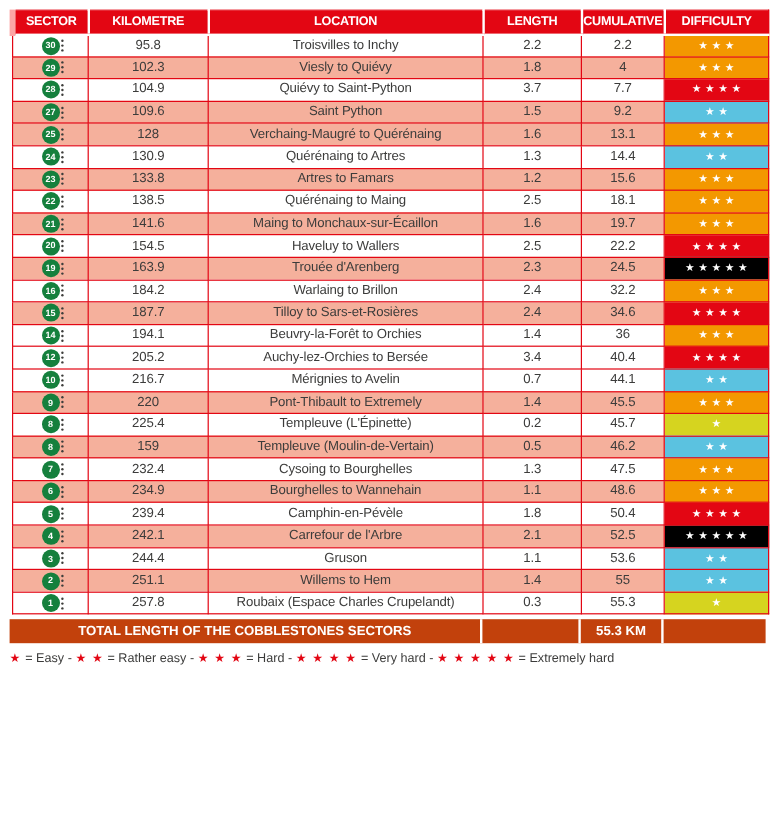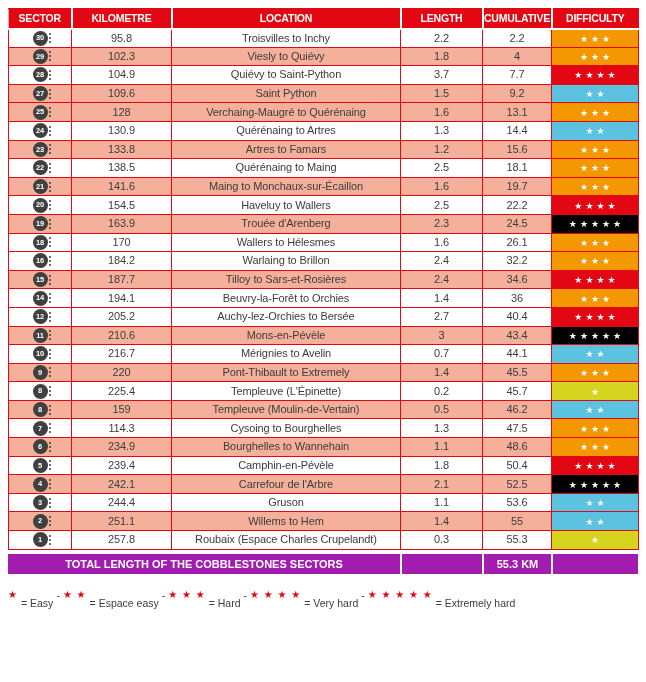--- a/index.html
+++ b/index.html
@@ -7,64 +7,64 @@
   body { padding:8px; font-family:"Liberation Sans", sans-serif; }
 
   table { border-collapse:collapse; width:630px; table-layout:fixed; }
 
   thead th {
     background:#E30613; color:#fff; font-weight:bold;
     font-size:10.5px; letter-spacing:-0.2px; height:20px;
     border:1px solid #E30613; border-left:2px solid #fff; border-bottom:2px solid #fff;
     text-align:center; vertical-align:middle; padding:0;
   }
-  thead th:first-child { border-left:1px solid #fca5a5;margin-left:34px; }
+  thead th:first-child { border-left:5px solid #fca5a5;margin-left:34px; }
 
   td {
     border:1px solid #E30613; height:18.6px; padding:0;
     text-align:center; vertical-align:middle;
     font-size:11px; color:#3C3C3B; letter-spacing:-0.1px;
     background:#ffffff; line-height:1;
   }
   tr.alt td { background:#F5B09C; }
 
   .badge-wrap { display:inline-flex; align-items:center; justify-content:center; }
   .badge {
     position:relative; display:inline-flex; align-items:center; justify-content:center;
     width:15px; height:15px; border-radius:50%;
-    background:#404040; color:#fff; font-size:7.5px; font-weight:bold;
+    background:#15803d; color:#fff; font-size:7.5px; font-weight:bold;
   }
   .badge::after {
     content:""; position:absolute; right:-3px; top:50%; margin-top:-1px;
     width:2px; height:2px; border-radius:50%; background:#3D3D3B;
     box-shadow:0 -4px 0 #3D3D3B, 0 4px 0 #3D3D3B;
   }
 
   td.diff { padding:0; }
   .stars {
     color:#fff; font-size:9px; letter-spacing:3px; padding-left:3px;
     display:inline-block; line-height:1;
   }
 
   .total-bar {
-    display:flex; width:630px; height:20px; background:#a21caf;
+    display:flex; width:630px; height:20px; background:#c2410c;
     margin-top:4px; color:#fff; font-weight:bold; font-size:11px; align-items:stretch;
   }
   .total-bar > div { display:flex; align-items:center; justify-content:center; }
   .f-label { width:392px; }
   .f-len   { width:82px; border-left:2px solid #fff; }
   .f-cum   { width:69px; border-left:2px solid #fff; }
   .f-diff  { flex:1;     border-left:2px solid #fff; }
 
   .legend {
     margin-top:7px; font-size:10.5px; color:#3C3C3B;
     display:flex; align-items:center; white-space:nowrap;
   }
   .lg-stars { color:#E30613; font-size:10px; margin-right:3px; letter-spacing:1px; }
-  .lg-label { margin-right:3px;margin-top:16px; }
+  .lg-label { margin-right:3px; }
   .lg-dash  { margin-right:3px; }
 </style>
 </head>
 <body>
 
 <div class="page">
   <table>
     <colgroup>
       <col style="width:63px">
         <col style="width:100px">
@@ -189,30 +189,20 @@
               <span class="badge">19</span>
             </span></td>
           <td>163.9</td>
           <td>Trouée d'Arenberg</td>
           <td>2.3</td>
           <td>24.5</td>
           <td class="diff" style="background: rgb(0, 0, 0);"><span class="stars">★★★★★</span></td>
         </tr>
         <tr>
           <td><span class="badge-wrap">
-              <span class="badge">18</span>
-            </span></td>
-          <td>170</td>
-          <td>Wallers to Hélesmes</td>
-          <td>1.6</td>
-          <td>26.1</td>
-          <td class="diff" style="background: rgb(243, 152, 0);"><span class="stars">★★★</span></td>
-        </tr>
-        <tr>
-          <td><span class="badge-wrap">
               <span class="badge">16</span>
             </span></td>
           <td>184.2</td>
           <td>Warlaing to Brillon</td>
           <td>2.4</td>
           <td>32.2</td>
           <td class="diff" style="background: rgb(243, 152, 0);"><span class="stars">★★★</span></td>
         </tr>
         <tr class="alt">
           <td><span class="badge-wrap">
@@ -233,33 +223,23 @@
           <td>1.4</td>
           <td>36</td>
           <td class="diff" style="background: rgb(243, 152, 0);"><span class="stars">★★★</span></td>
         </tr>
         <tr>
           <td><span class="badge-wrap">
               <span class="badge">12</span>
             </span></td>
           <td>205.2</td>
           <td>Auchy-lez-Orchies to Bersée</td>
-          <td>2.7</td>
+          <td>3.4</td>
           <td>40.4</td>
           <td class="diff" style="background: rgb(227, 6, 19);"><span class="stars">★★★★</span></td>
-        </tr>
-        <tr class="alt">
-          <td><span class="badge-wrap">
-              <span class="badge">11</span>
-            </span></td>
-          <td>210.6</td>
-          <td>Mons-en-Pévèle</td>
-          <td>3</td>
-          <td>43.4</td>
-          <td class="diff" style="background: rgb(0, 0, 0);"><span class="stars">★★★★★</span></td>
         </tr>
         <tr>
           <td><span class="badge-wrap">
               <span class="badge">10</span>
             </span></td>
           <td>216.7</td>
           <td>Mérignies to Avelin</td>
           <td>0.7</td>
           <td>44.1</td>
           <td class="diff" style="background: rgb(91, 194, 224);"><span class="stars">★★</span></td>
@@ -291,21 +271,21 @@
           <td>159</td>
           <td>Templeuve (Moulin-de-Vertain)</td>
           <td>0.5</td>
           <td>46.2</td>
           <td class="diff" style="background: rgb(91, 194, 224);"><span class="stars">★★</span></td>
         </tr>
         <tr>
           <td><span class="badge-wrap">
               <span class="badge">7</span>
             </span></td>
-          <td>114.3</td>
+          <td>232.4</td>
           <td>Cysoing to Bourghelles</td>
           <td>1.3</td>
           <td>47.5</td>
           <td class="diff" style="background: rgb(243, 152, 0);"><span class="stars">★★★</span></td>
         </tr>
         <tr class="alt">
           <td><span class="badge-wrap">
               <span class="badge">6</span>
             </span></td>
           <td>234.9</td>
@@ -372,21 +352,21 @@
     <div class="f-len"></div>
     <div class="f-cum">55.3 KM</div>
     <div class="f-diff"></div>
   </div>
 
   <div class="legend" id="legend">
       <span class="lg-stars">★</span>
       <span class="lg-label">= Easy</span>
       <span class="lg-dash">-</span>
       <span class="lg-stars">★ ★</span>
-      <span class="lg-label">= Espace easy</span>
+      <span class="lg-label">= Rather easy</span>
       <span class="lg-dash">-</span>
       <span class="lg-stars">★ ★ ★</span>
       <span class="lg-label">= Hard</span>
       <span class="lg-dash">-</span>
       <span class="lg-stars">★ ★ ★ ★</span>
       <span class="lg-label">= Very hard</span>
       <span class="lg-dash">-</span>
       <span class="lg-stars">★ ★ ★ ★ ★</span>
       <span class="lg-label">= Extremely hard</span>
     </div>

